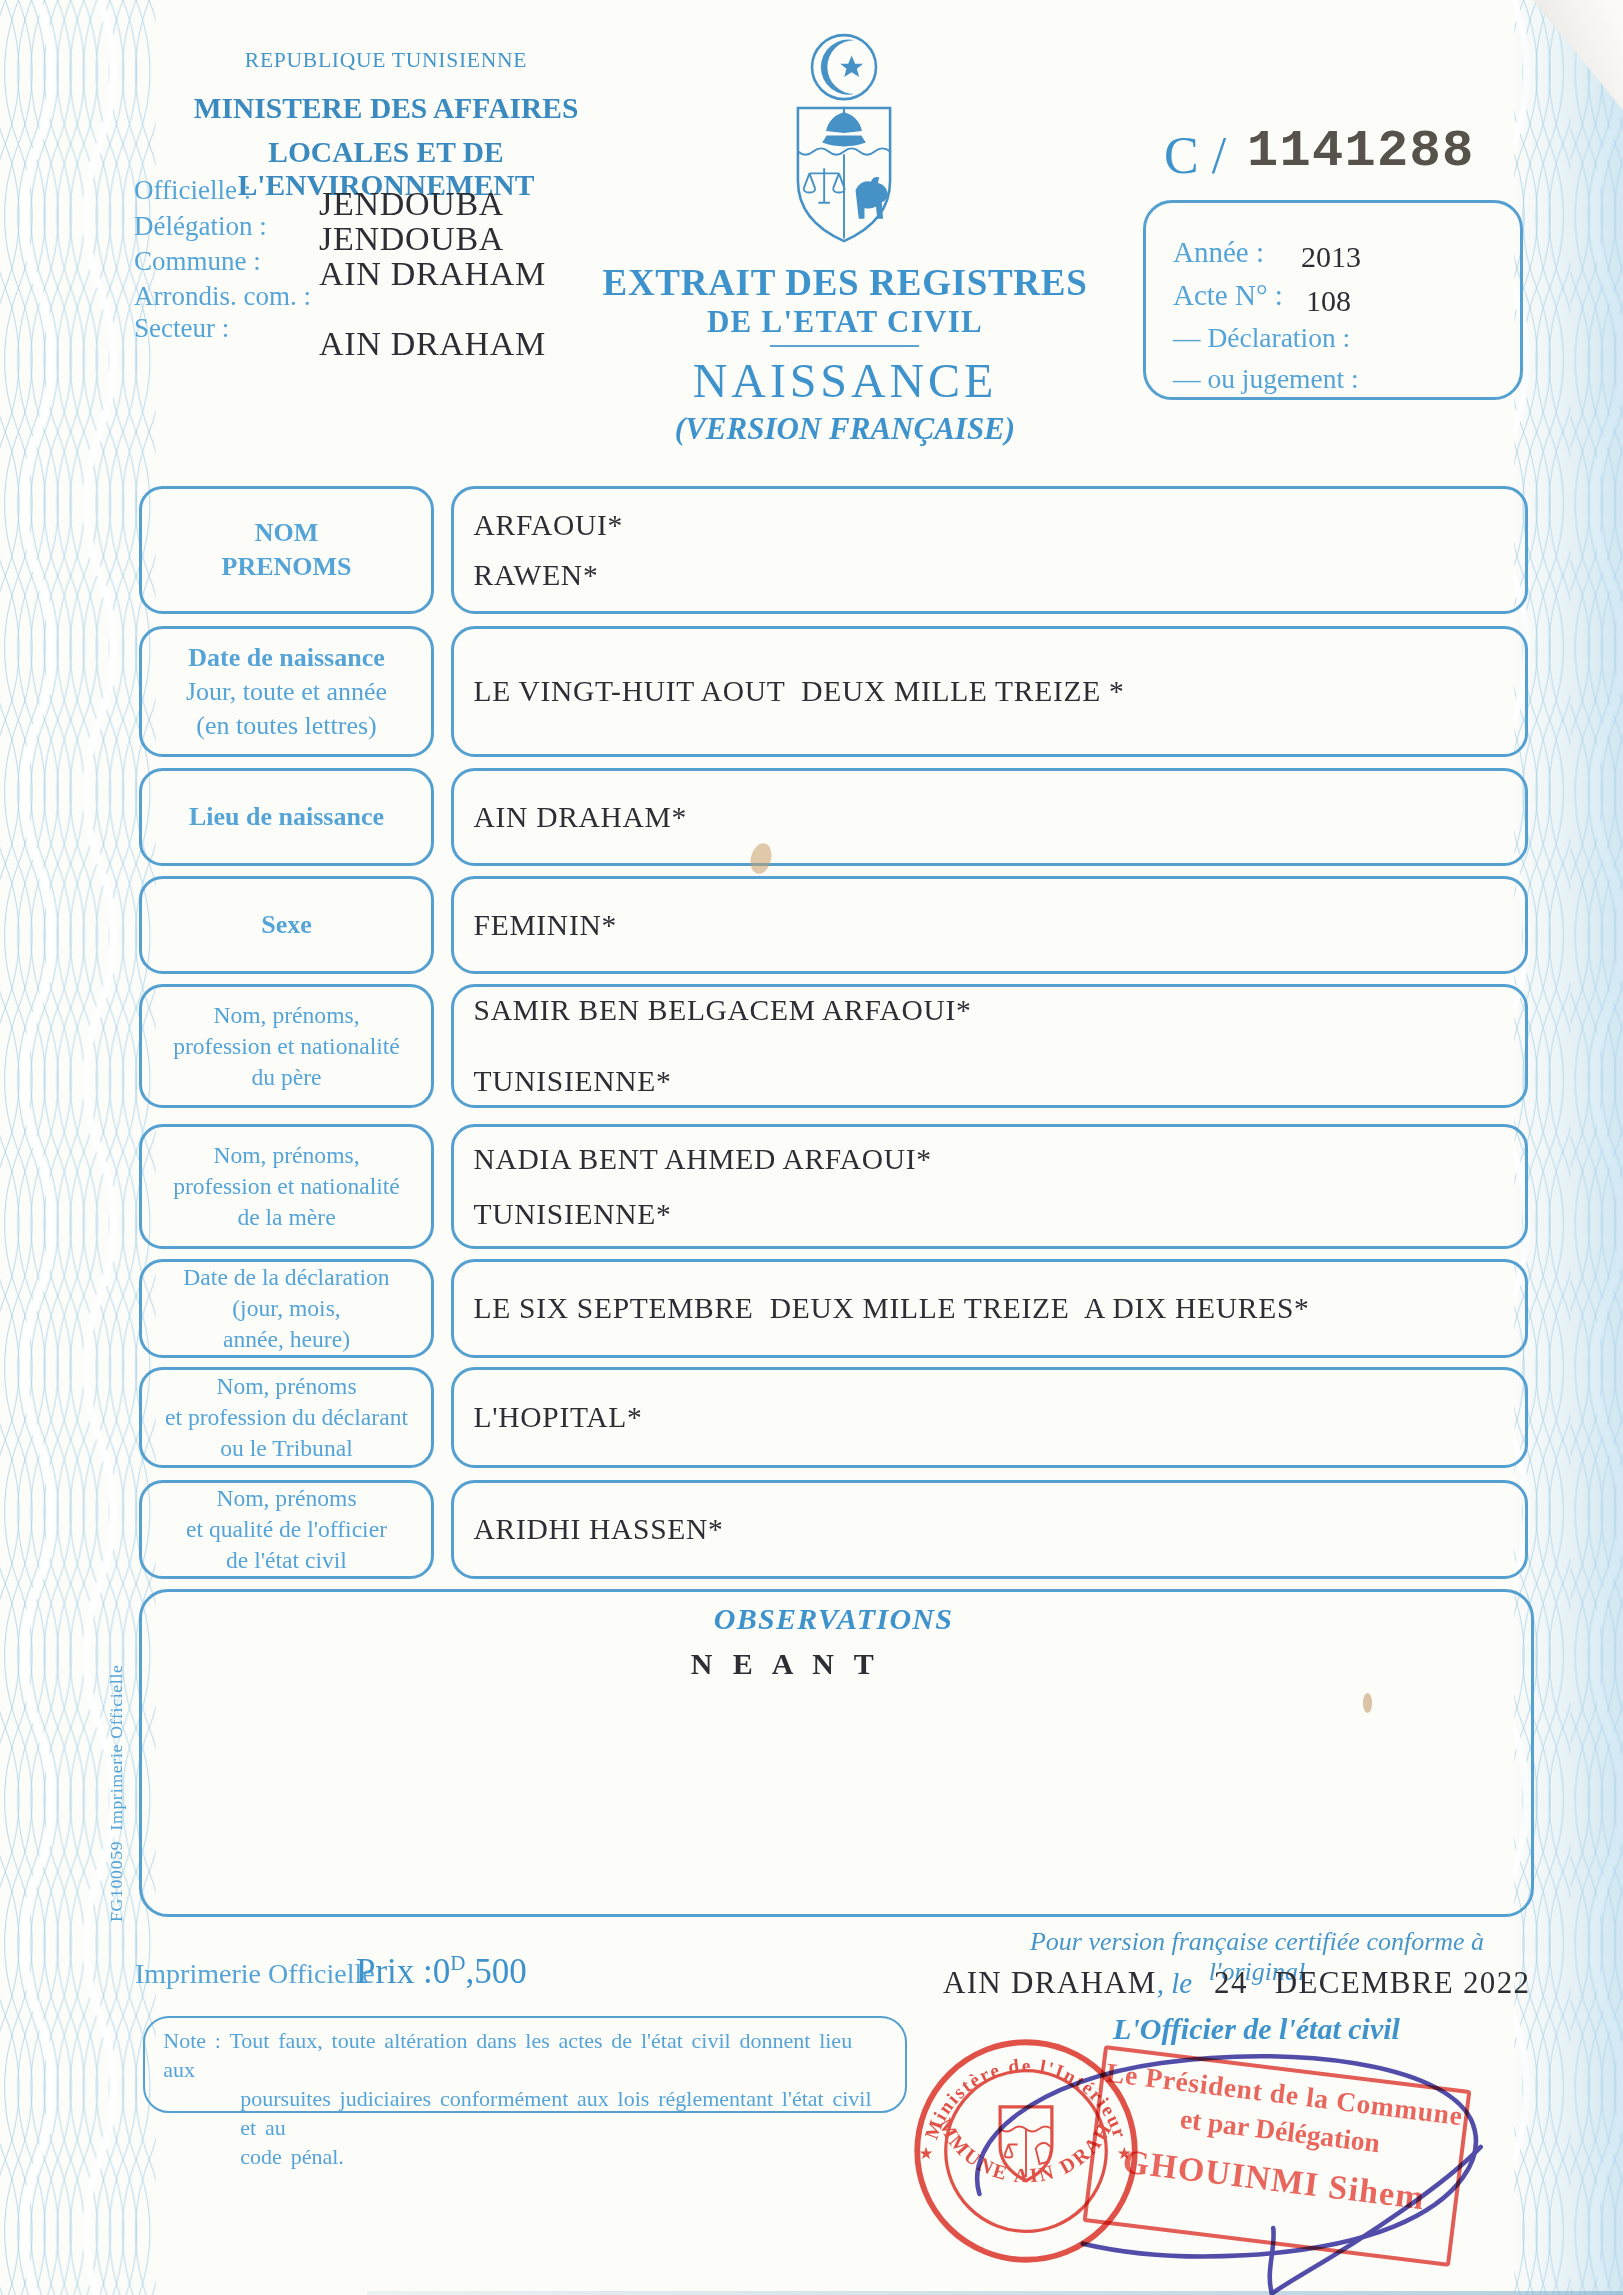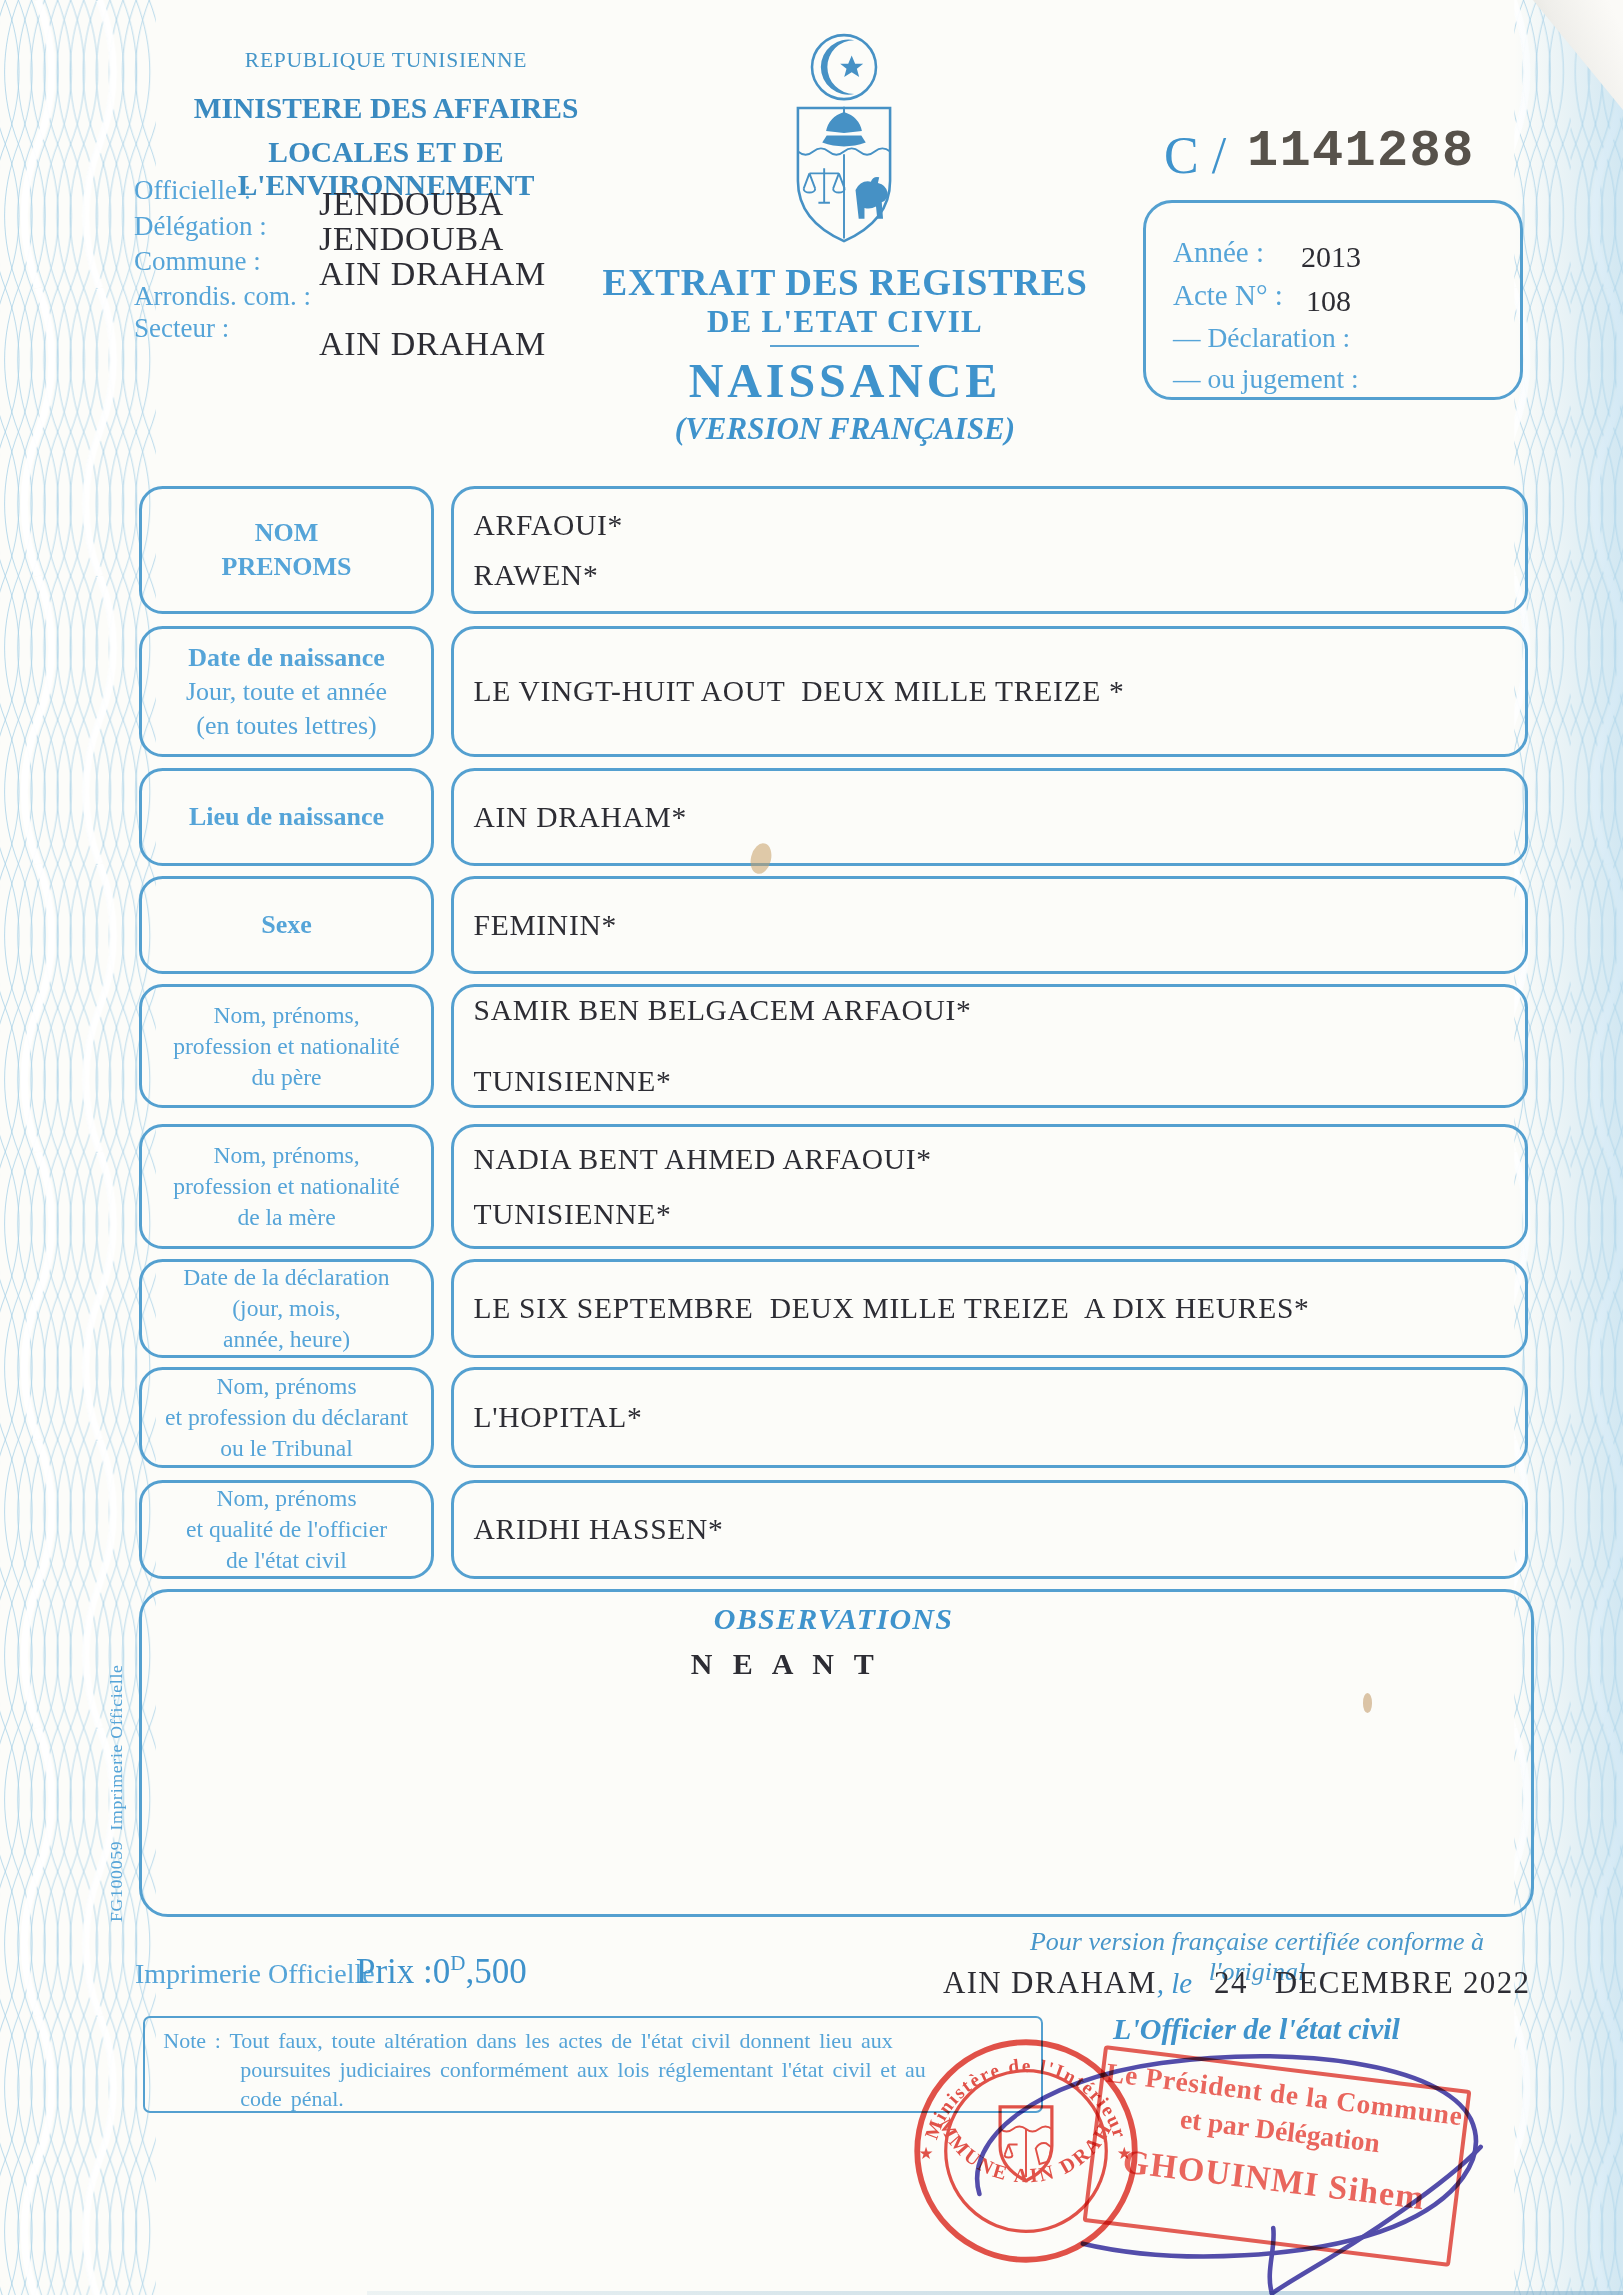--- a/index.html
+++ b/index.html
@@ -33,21 +33,21 @@
   .ministry{left:124px;width:524px;z-index:2;}
   .m1{top:48px;font-size:21.6px;letter-spacing:0.7px;color:#4596c9;}
   .m2{top:92px;font-size:29.5px;font-weight:bold;color:#3a8ac0;}
   .m3{top:136px;font-size:29.5px;font-weight:bold;color:#3a8ac0;}
   .adm-lab{left:134px;font-size:27px;color:var(--label);z-index:2;}
   .adm-val{left:319px;font-size:34px;color:var(--ink);letter-spacing:0.7px;z-index:2;}
   .emblem{left:780px;top:26px;width:128px;height:223px;z-index:2;}
   .t-reg{left:583px;width:524px;top:261px;font-size:37px;font-weight:bold;letter-spacing:0.7px;z-index:2;}
   .t-civ{left:583px;width:524px;top:304px;font-size:31px;letter-spacing:1.3px;z-index:2;}
   .t-rule{left:770px;top:345px;width:149px;height:2px;background:var(--blue);opacity:.85;z-index:2;}
-  .t-nai{left:583px;width:524px;top:353px;font-size:48px;font-weight:bold;letter-spacing:3.9px;z-index:2;}
+  .t-nai{left:583px;width:524px;top:353px;font-size:48px;font-weight:normal;letter-spacing:3.9px;z-index:2;}
   .t-ver{left:583px;width:524px;top:411px;font-size:31px;font-weight:bold;font-style:italic;z-index:2;}
   .serial-prefix{left:1164px;top:126px;font-size:52px;color:var(--blue);z-index:2;}
   .serial-num{left:1247px;top:122px;font-size:52px;font-weight:bold;color:#57524b;
     font-family:"Liberation Mono","DejaVu Sans Mono",monospace;letter-spacing:1.3px;z-index:2;}
   .actbox{left:1143px;top:200px;width:374px;height:194px;border:3.3px solid var(--border);
     border-radius:29px;z-index:1;}
   .ab-lab{left:1173px;font-size:29px;color:var(--label);z-index:2;}
   .ab-val{font-size:30px;color:var(--ink);z-index:2;}
   
   .row{position:absolute;left:139px;width:1389px;z-index:1;}
@@ -70,22 +70,22 @@
   .stain1{left:751px;top:843px;width:19.6px;height:31px;border-radius:50%;
     background:#c79e66;opacity:.55;transform:rotate(14deg);z-index:3;}
   .stain2{left:1363px;top:1693px;width:9.2px;height:19.6px;border-radius:50%;
     background:#b98c54;opacity:.5;z-index:3;}
   
   .vtext{left:106px;top:1922px;transform:rotate(-90deg);transform-origin:0 0;
     font-size:17.7px;letter-spacing:0.7px;color:var(--label);z-index:2;white-space:pre;}
   .imp{left:135px;top:1958px;font-size:28px;color:var(--label);z-index:2;}
   .prix{left:356px;top:1951px;font-size:35px;color:var(--blue);z-index:2;}
   .prix sup{font-size:21px;}
-  .notebox{left:143px;top:2016px;width:900px;height:97px;border:2.6px solid var(--border);
-    border-radius:7px;z-index:1;padding:7.9px 15.7px 0 18.3px;box-sizing:border-box;}
+  .notebox{left:143px;top:2016px;width:764px;height:97px;border:2.6px solid var(--border);
+    border-radius:26px;z-index:1;padding:7.9px 15.7px 0 18.3px;box-sizing:border-box;}
   .note-line{font-size:22px;line-height:29px;color:var(--label);word-spacing:3.3px;white-space:pre-wrap;}
   .note-line.ind{padding-left:77px;}
   .certify{left:995px;width:524px;top:1927px;font-size:26px;font-style:italic;
     color:#4796ca;z-index:2;}
   .dateline{left:943px;top:1965px;display:flex;align-items:baseline;z-index:2;}
   .dl-place{font-size:31px;letter-spacing:1.3px;color:var(--ink);}
   .dl-le{font-size:29px;font-style:italic;color:var(--blue);white-space:pre;}
   .dl-date{font-size:31px;letter-spacing:1.3px;color:var(--ink);margin-left:22px;white-space:pre;}
   .officer{left:1047px;width:419px;top:2012px;font-size:30px;font-weight:bold;
     font-style:italic;color:var(--blue);z-index:2;}

